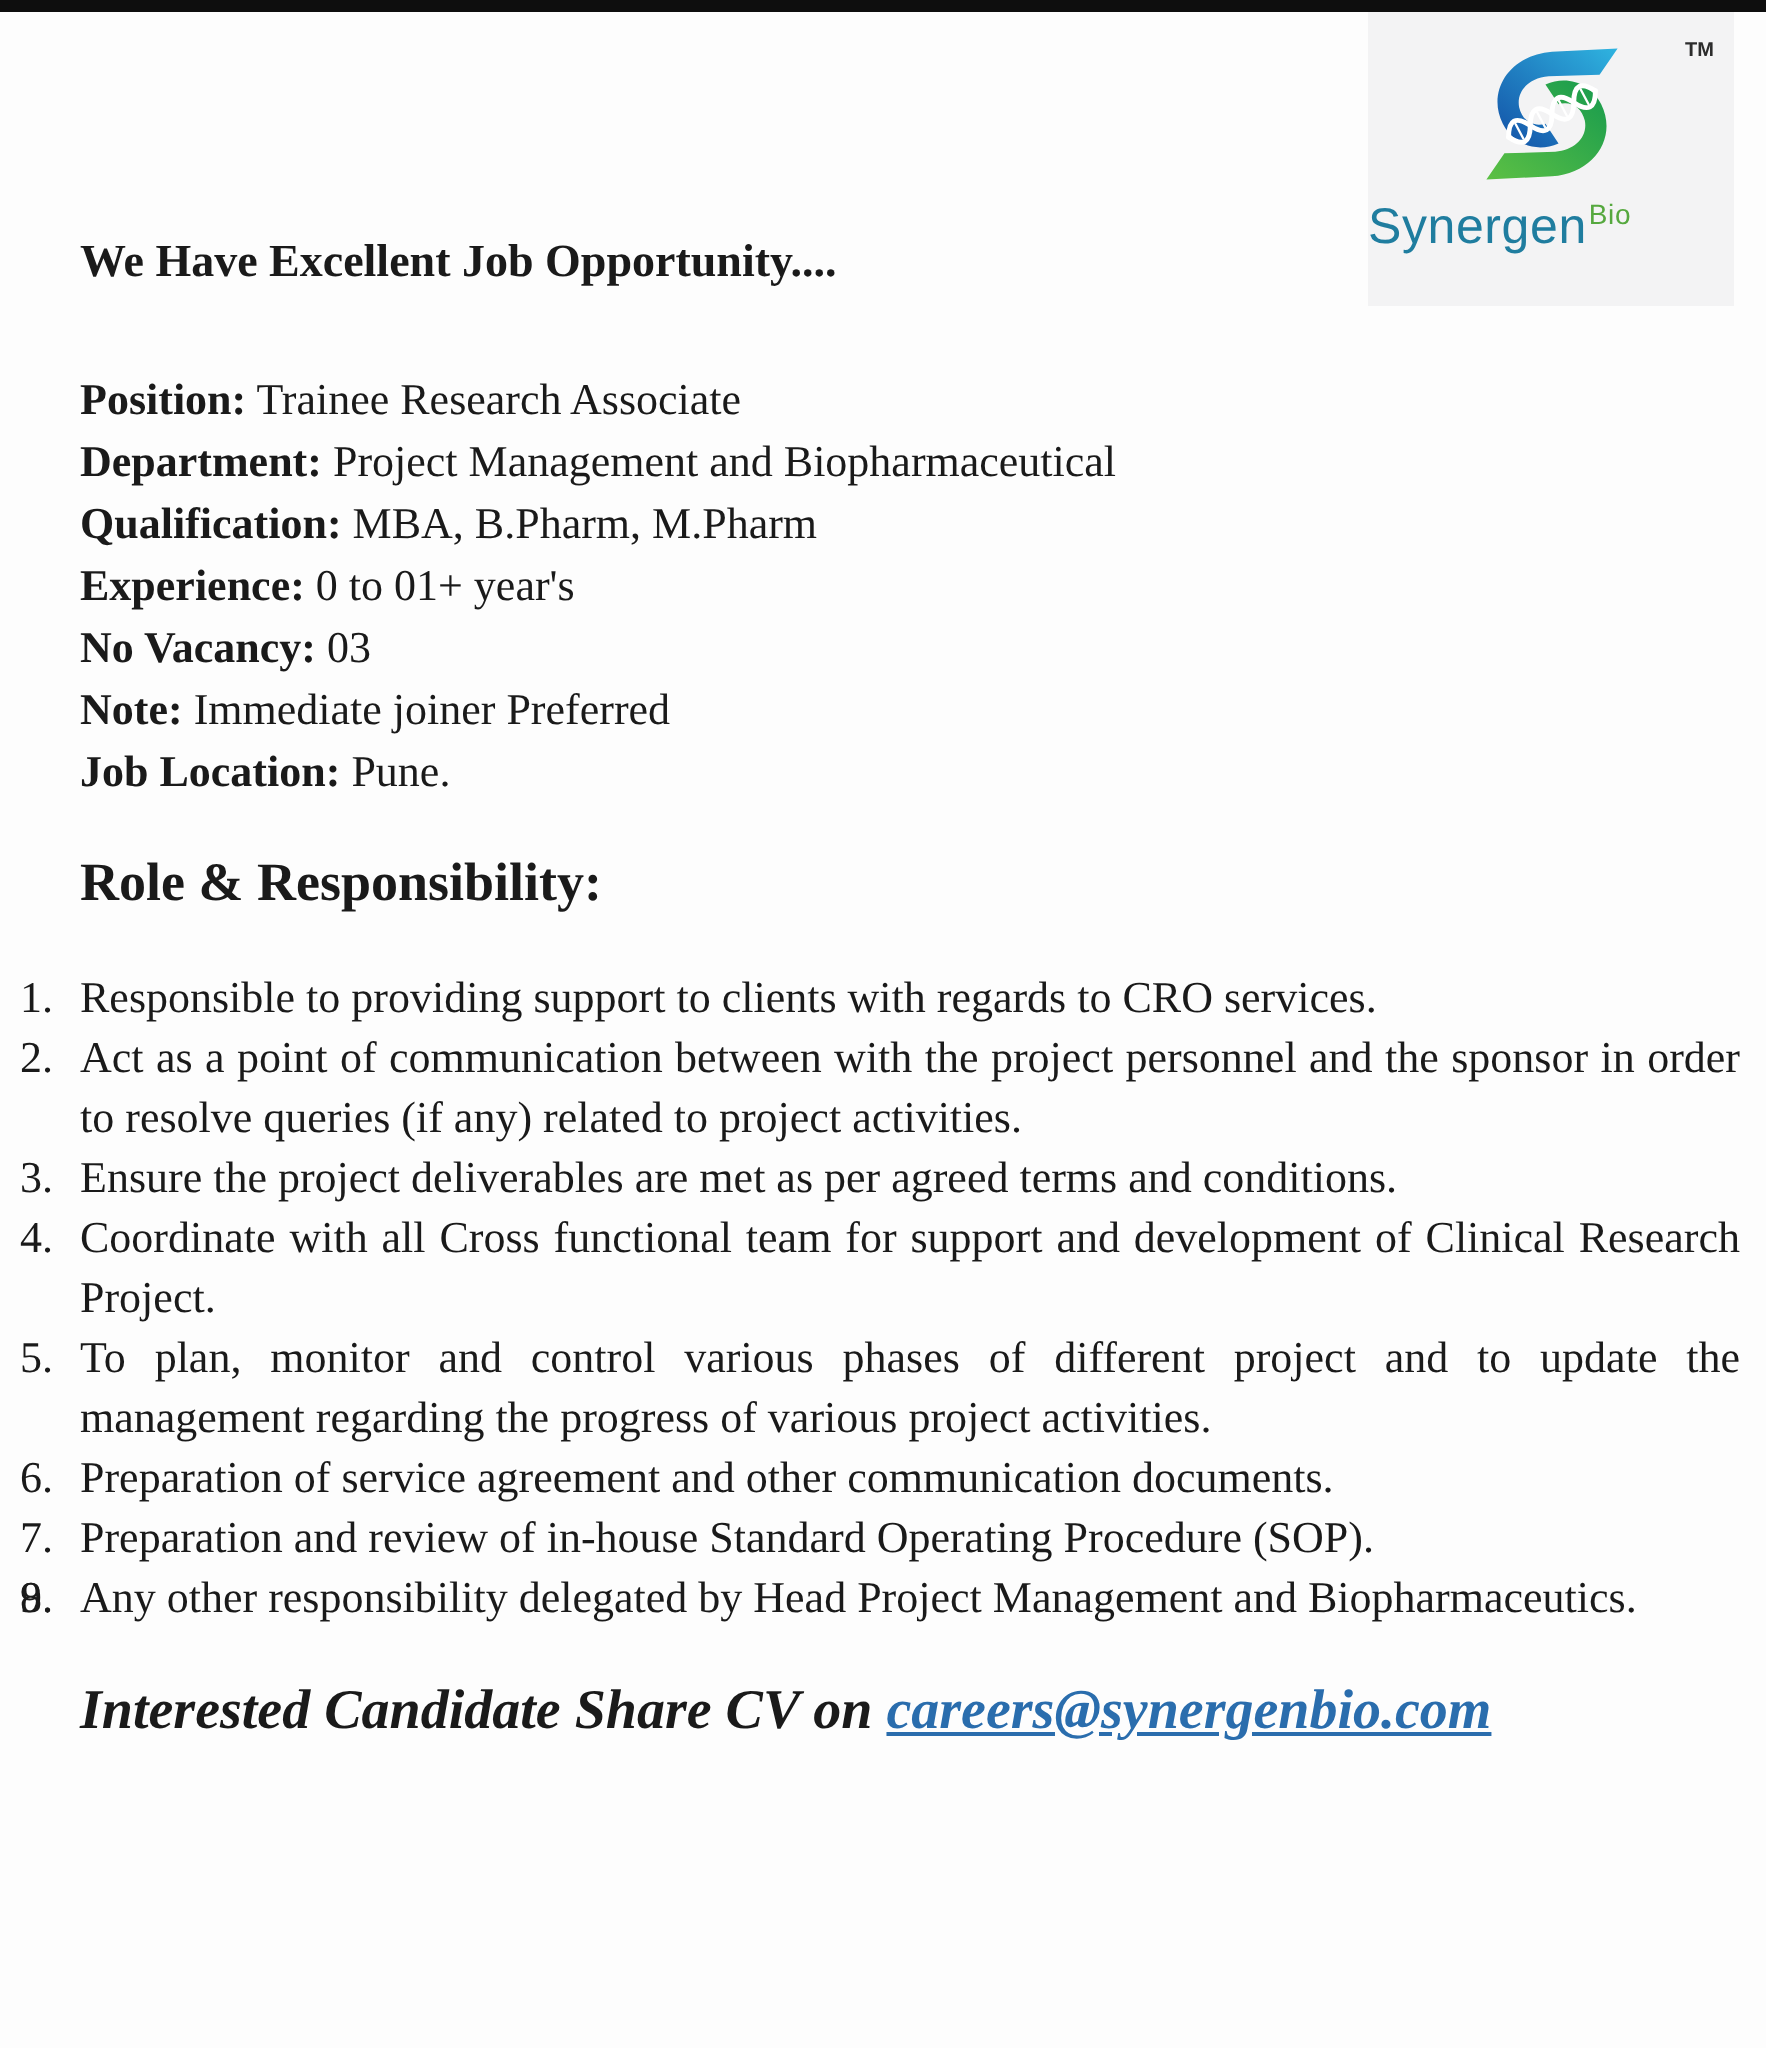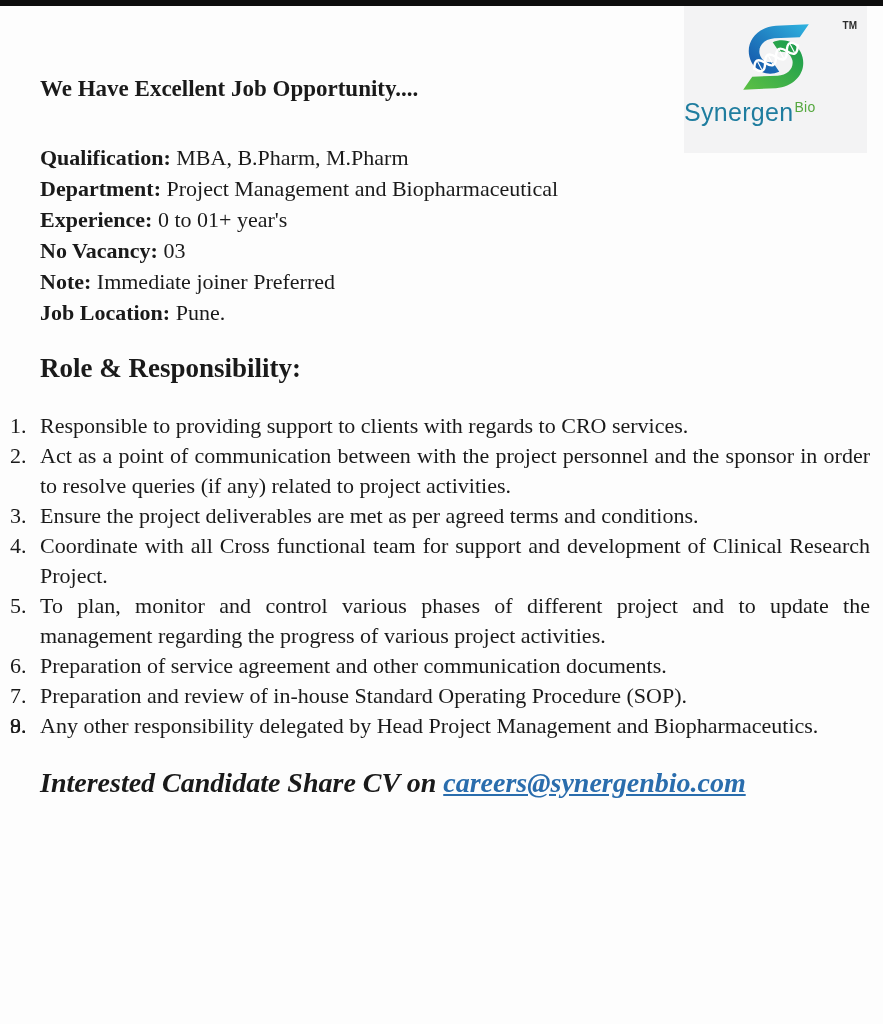--- a/index.html
+++ b/index.html
@@ -42,21 +42,21 @@
     margin-top: -4px;
     line-height: 26px;
   }
   .brand .brand-sup {
     font-size: 14px;
     color: #55a83e;
     vertical-align: super;
     margin-left: 1px;
   }
   
-  .content { padding-top: 76px; }
+  .content { padding-top: 118px; }
   .title {
     margin: 0 0 0 40px;
     font-size: 23px;
     font-weight: bold;
     line-height: 26px;
   }
   .details {
     margin: 40px 13px 0 40px;
     font-size: 22px;
     line-height: 31px;
@@ -124,22 +124,23 @@
   <div class="brand">
     <span>Synergen</span><span class="brand-sup">Bio</span>
   </div>
 </div>
 
 <div class="content">
 
   <h1 class="title">We Have Excellent Job Opportunity....</h1>
 
   <div class="details">
+    <div><span class="detail-label">Position:</span><span> Trainee Research Associate</span></div>
+    <div><span class="detail-label">Department:</span><span> Project Management and Biopharmaceutical</span></div>
     <div><span class="detail-label">Qualification:</span><span> MBA, B.Pharm, M.Pharm</span></div>
-    <div><span class="detail-label">Department:</span><span> Project Management and Biopharmaceutical</span></div>
     <div><span class="detail-label">Experience:</span><span> 0 to 01+ year's</span></div>
     <div><span class="detail-label">No Vacancy:</span><span> 03</span></div>
     <div><span class="detail-label">Note:</span><span> Immediate joiner Preferred</span></div>
     <div><span class="detail-label">Job Location:</span><span> Pune.</span></div>
   </div>
 
   <h2 class="role-title">Role &amp; Responsibility:</h2>
 
   <ol class="resp">
     <li><span class="num">1.</span><span>Responsible to providing support to clients with regards to CRO services.</span></li>

